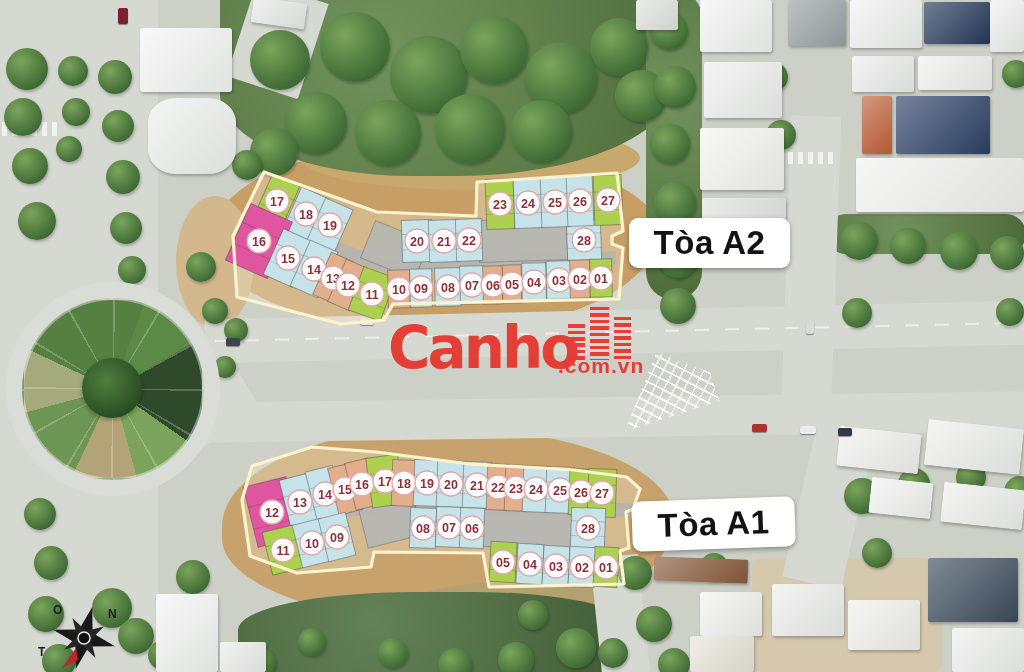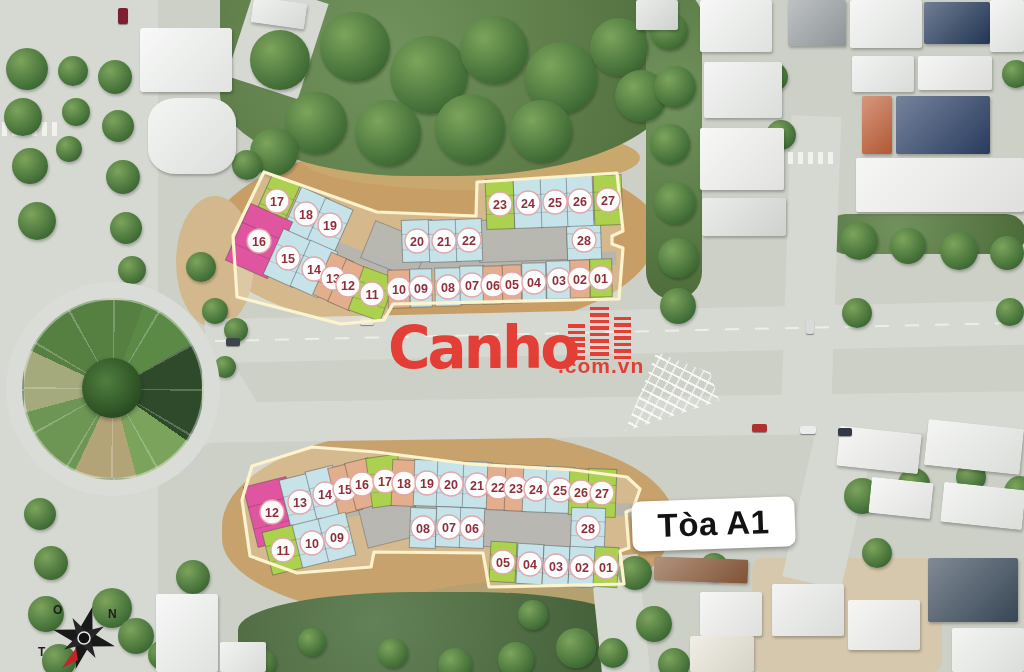--- a/index.html
+++ b/index.html
@@ -702,20 +702,21 @@
           <circle cx="582" cy="567" r="12" fill="#ffffff" fill-opacity="0.96" stroke="#e2a7a7" stroke-width="1.4"></circle>
           <text x="582" y="571.5" text-anchor="middle" font-size="12.5" font-weight="bold" fill="#8e2f3a">02</text>
         </g>
         <g>
           <circle cx="606" cy="567" r="12" fill="#ffffff" fill-opacity="0.96" stroke="#e2a7a7" stroke-width="1.4"></circle>
           <text x="606" y="571.5" text-anchor="middle" font-size="12.5" font-weight="bold" fill="#8e2f3a">01</text>
         </g>
       </g>
     </svg>
 
+  <div class="tower-label" id="label-A2" style="left: 629px; top: 218px; width: 161px; height: 50px; transform: rotate(0deg);">Tòa A2</div>
   <div class="tower-label" id="label-A1" style="left: 632px; top: 499px; width: 163px; height: 50px; transform: rotate(-2deg);">Tòa A1</div>
 
   <div class="watermark" style="color: rgb(229, 55, 46);">
     <span class="wm-text">Canho</span>
     <span class="wm-icon">
         <i style="background: repeating-linear-gradient(rgb(229, 55, 46) 0px, rgb(229, 55, 46) 3.5px, transparent 3.5px, transparent 6.5px);"></i>
         <i style="background: repeating-linear-gradient(rgb(229, 55, 46) 0px, rgb(229, 55, 46) 3.5px, transparent 3.5px, transparent 6.5px);"></i>
         <i style="background: repeating-linear-gradient(rgb(229, 55, 46) 0px, rgb(229, 55, 46) 3.5px, transparent 3.5px, transparent 6.5px);"></i>
       </span>
     <span class="wm-suffix">.com.vn</span>

